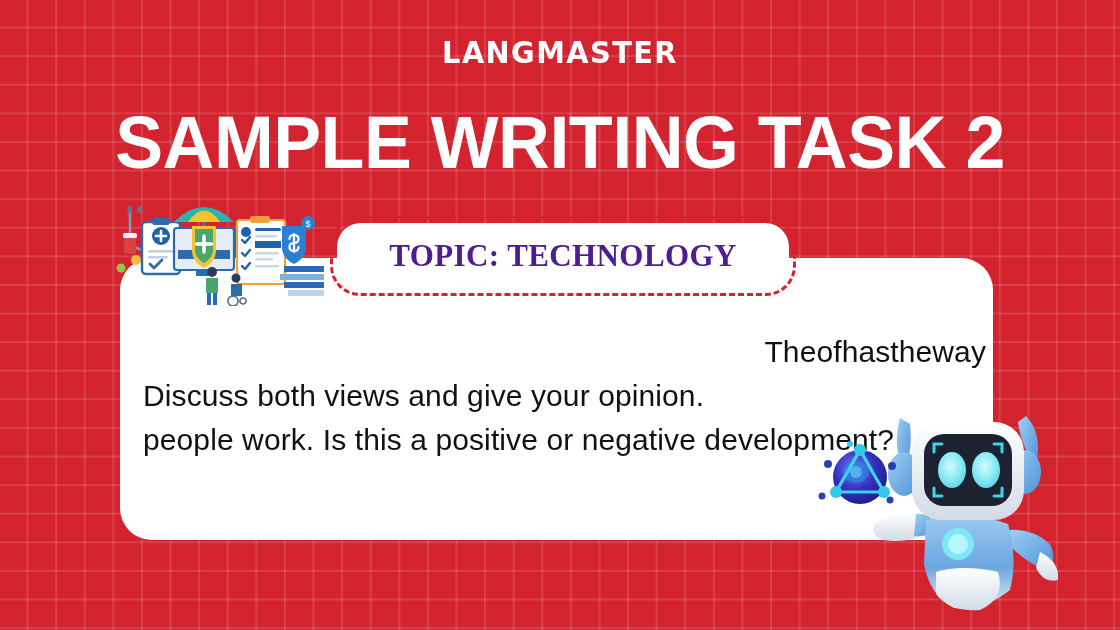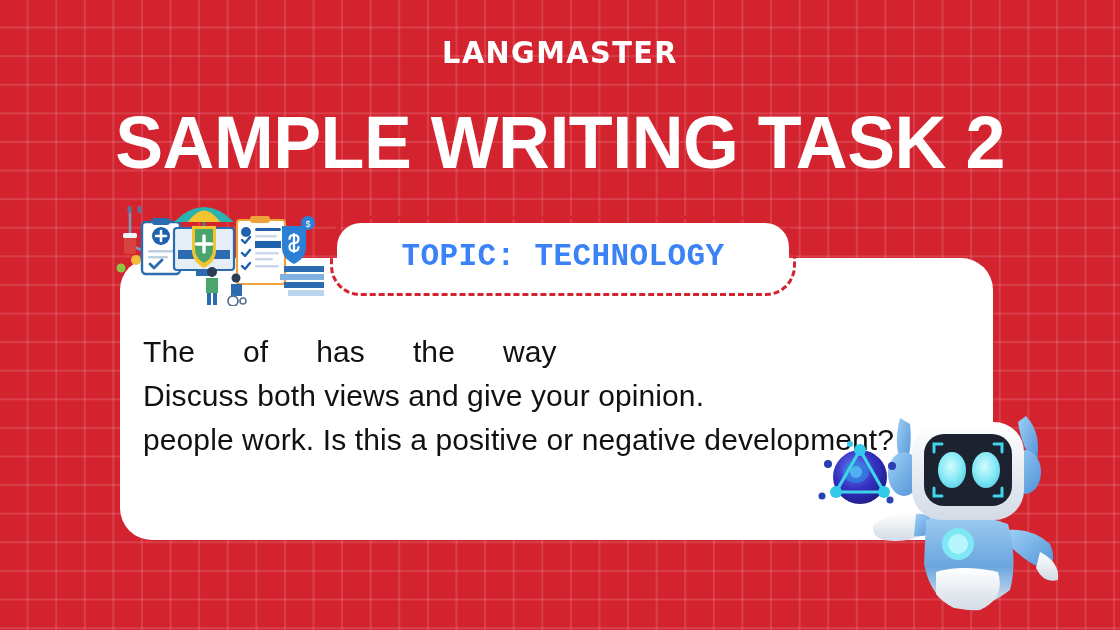--- a/index.html
+++ b/index.html
@@ -66,23 +66,22 @@
     width:845px;
     color:#111111;
     font-family:"Liberation Sans", sans-serif;
     font-size:30px;
     line-height:44px;
     letter-spacing:0.1px;
   }
   #body-text .ln { display:block; }
   #body-text .ln.just {
     display:flex;
-    justify-content:flex-start;
+    justify-content:flex-end;
     width:843px;
-    gap:48px;
   }
 
   
   #badge-wrap {
     position:absolute;
     left:330px; top:216px;
     width:466px; height:80px;
   }
   #badge-dash {
     position:absolute; left:0; top:0;
@@ -92,22 +91,22 @@
     background:transparent;
   }
   #badge-fill {
     position:absolute; left:7px; top:7px;
     width:452px; height:66px;
     background:#ffffff;
     border-radius:24px;
     display:flex; align-items:center; justify-content:center;
   }
   #badge-text {
-    color:#3b82f6;
-    font-family:Liberation Mono, monospace;
+    color:#4c1d95;
+    font-family:Liberation Serif, serif;
     font-weight:bold;
     font-size:31px;
     letter-spacing:0.4px;
     white-space:nowrap;
   }
 
   
   #illus { position:absolute; left:112px; top:198px; width:215px; height:108px; }
 
   

